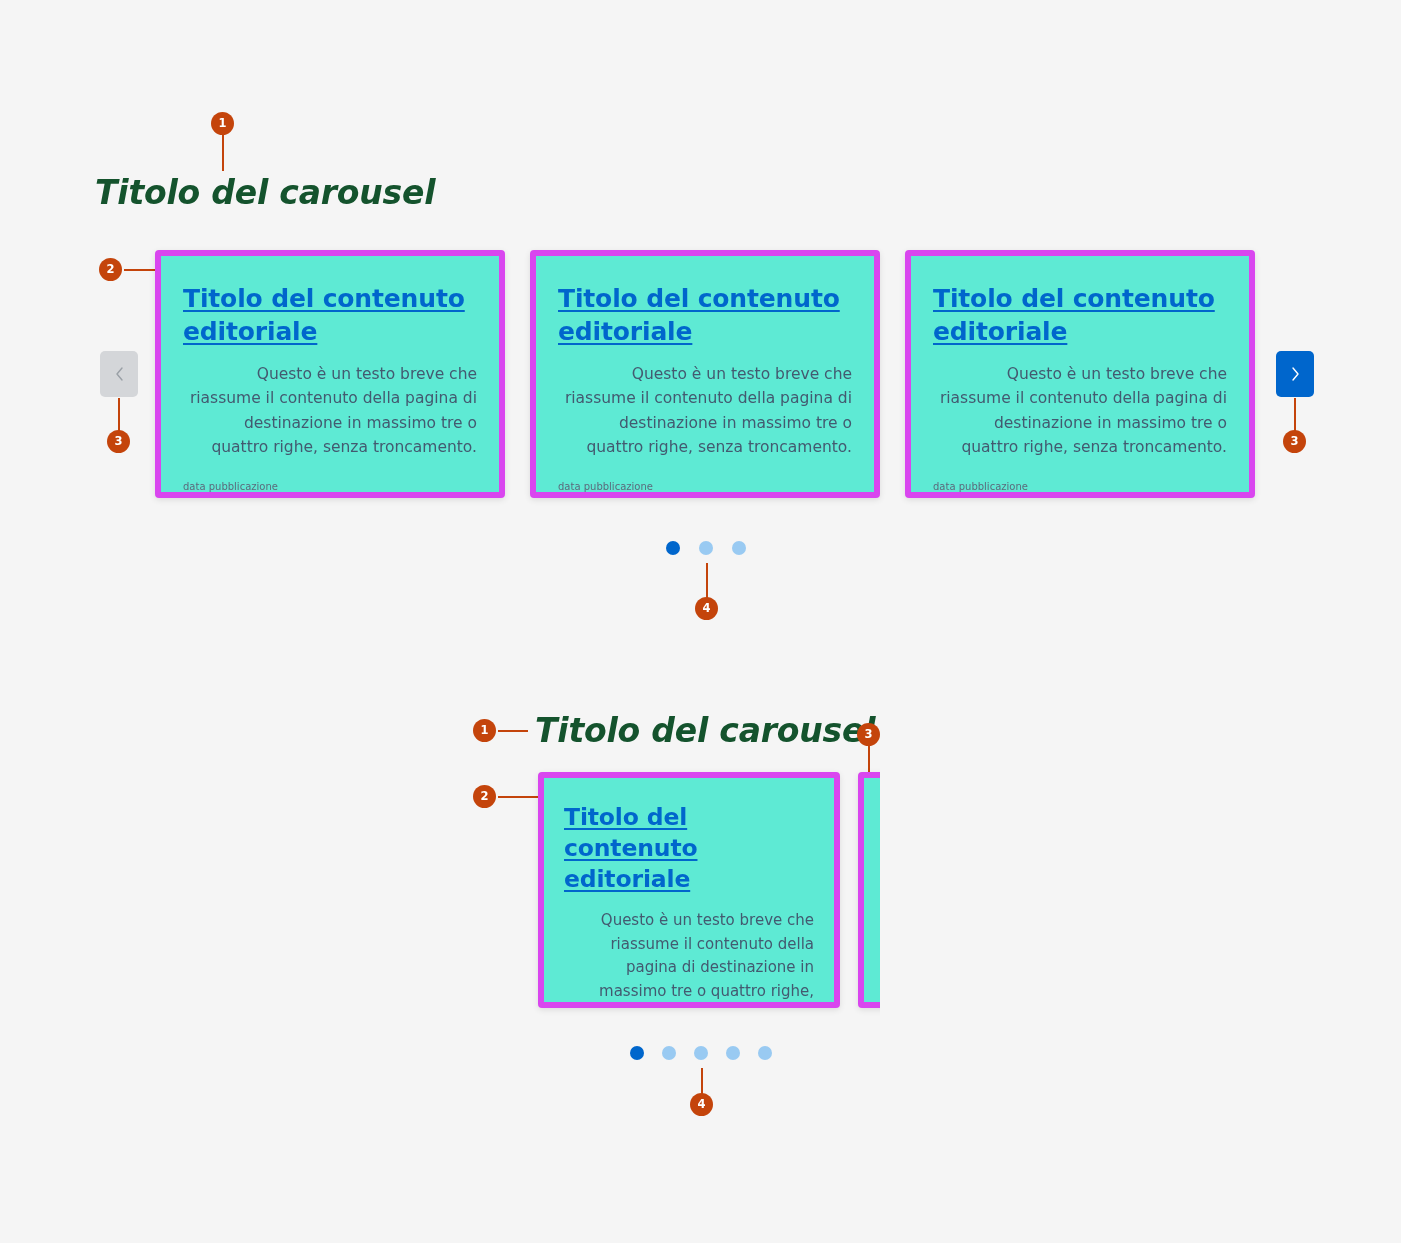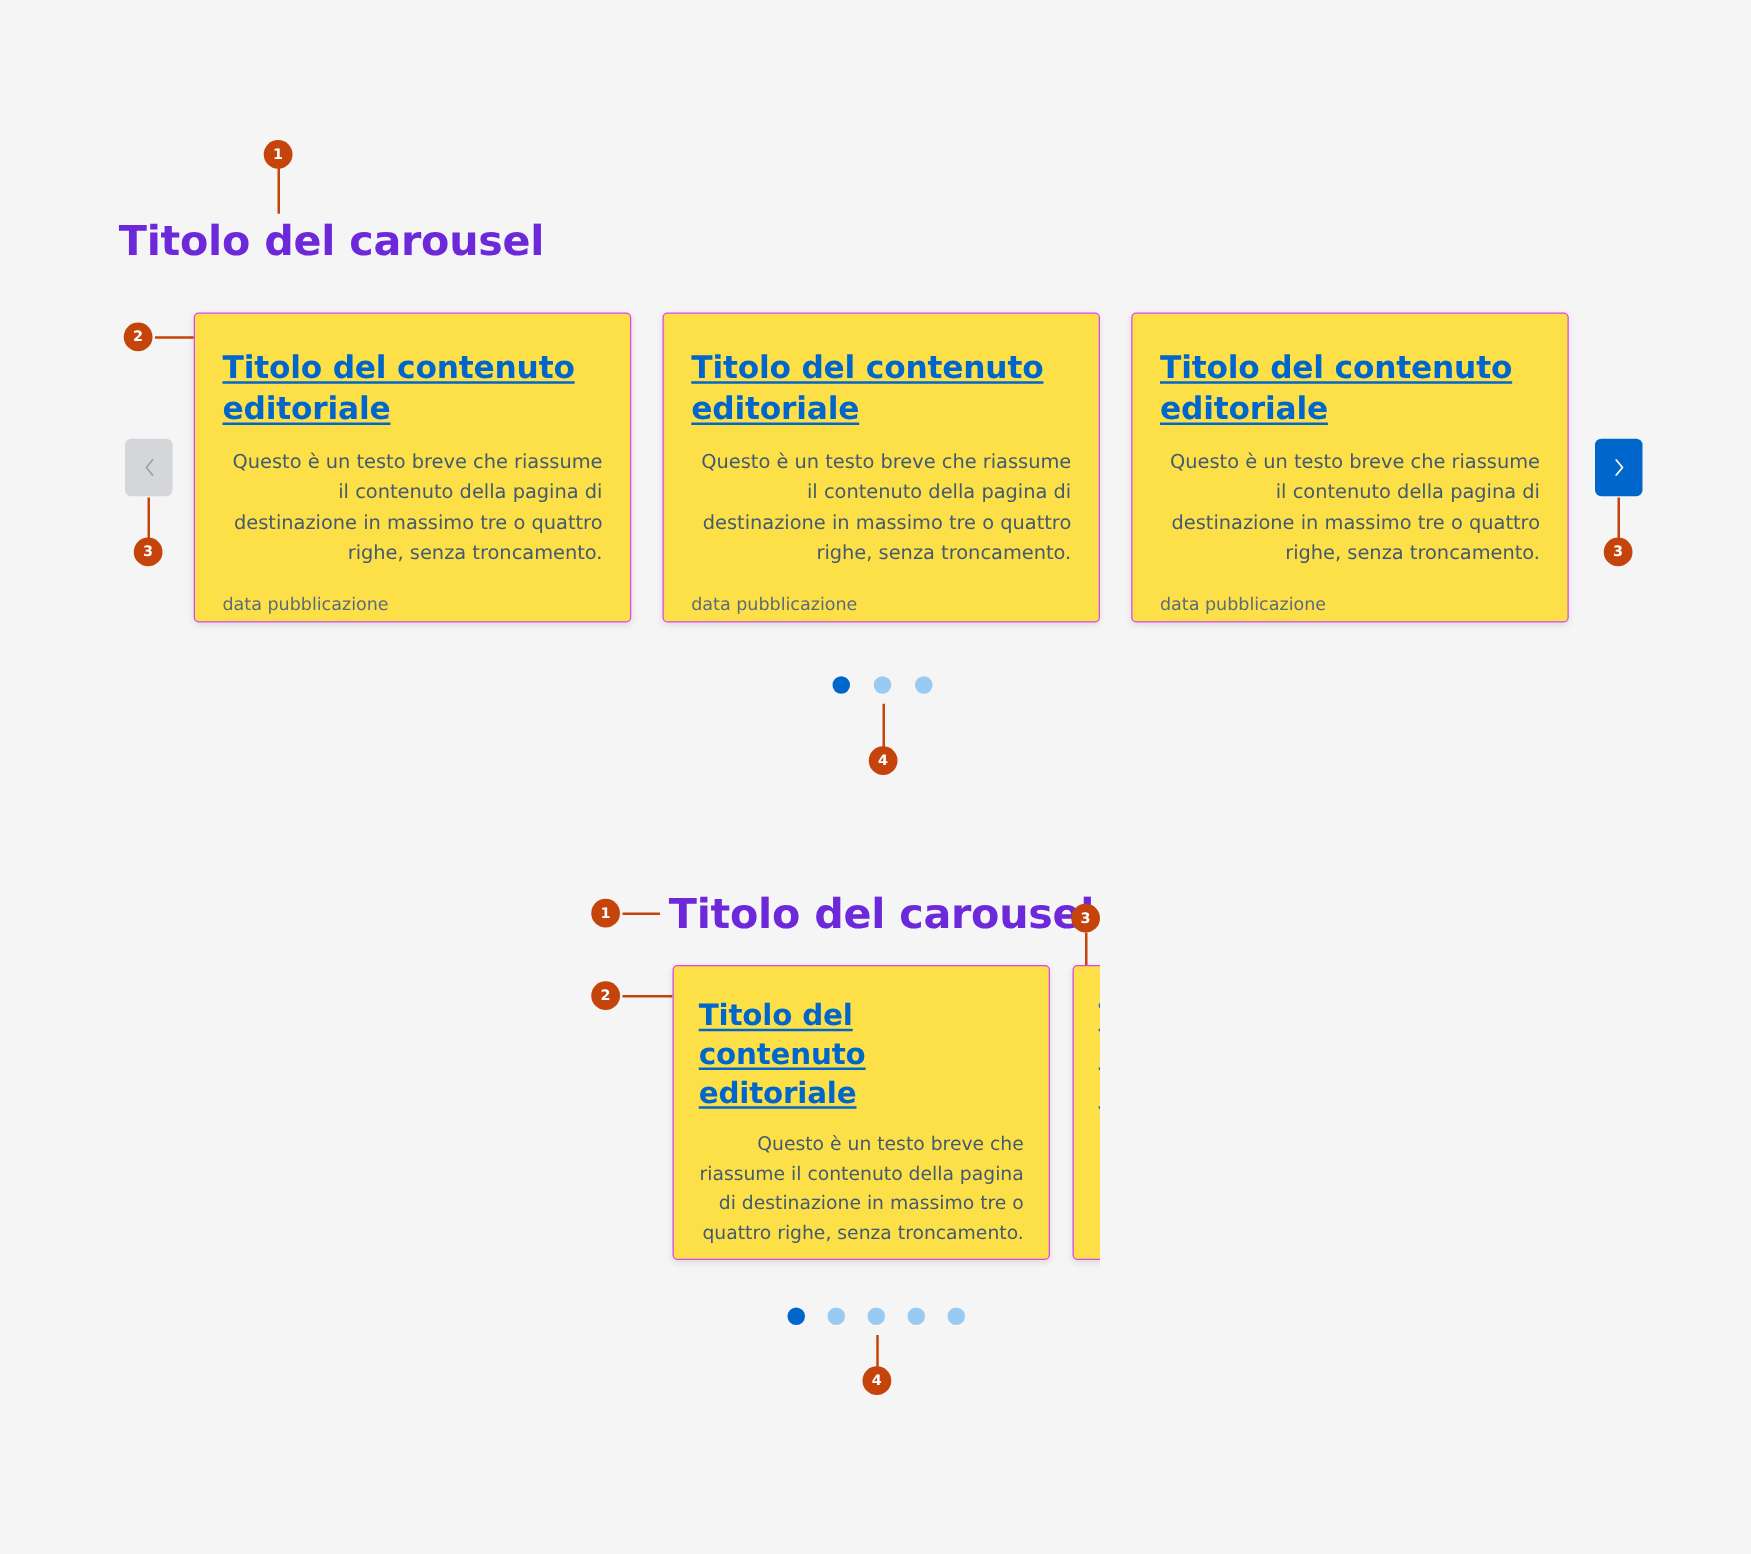--- a/index.html
+++ b/index.html
@@ -17,31 +17,32 @@
   }
 
   
   .abs { position: absolute; }
 
   
   .carousel-title {
     font-family: "DejaVu Sans", sans-serif;
     font-size: 33px;
     font-weight: 700;
-    color: #6d28d9;
+    color: #14532d;
     letter-spacing: -0.2px;
     white-space: nowrap;
     line-height: 1;
+    font-style: italic;
   }
 
   
   .card {
     position: absolute;
-    background: #fde047;
-    border: 1px solid #d946ef;
+    background: #5eead4;
+    border: 6px solid #d946ef;
     border-radius: 4px;
     box-shadow: 0 2px 6px rgba(0,0,0,0.10);
     box-sizing: border-box;
     overflow: hidden;
   }
   .card-inner {
     padding: 26px 22px 20px 22px;
     box-sizing: border-box;
   }
   .card-title {
@@ -61,21 +62,21 @@
   .card-text {
     font-family: "DejaVu Sans", sans-serif;
     font-size: 15.5px;
     line-height: 1.57;
     color: #435a70;
     margin: 0 0 22px 0;
     text-align: right;
   }
   .card-date {
     font-family: "DejaVu Sans", sans-serif;
-    font-size: 14px;
+    font-size: 10px;
     line-height: 1.2;
     color: #5b6b7c;
   }
 
   
   .nav-btn {
     position: absolute;
     width: 38px;
     height: 46px;
     border-radius: 5px;

